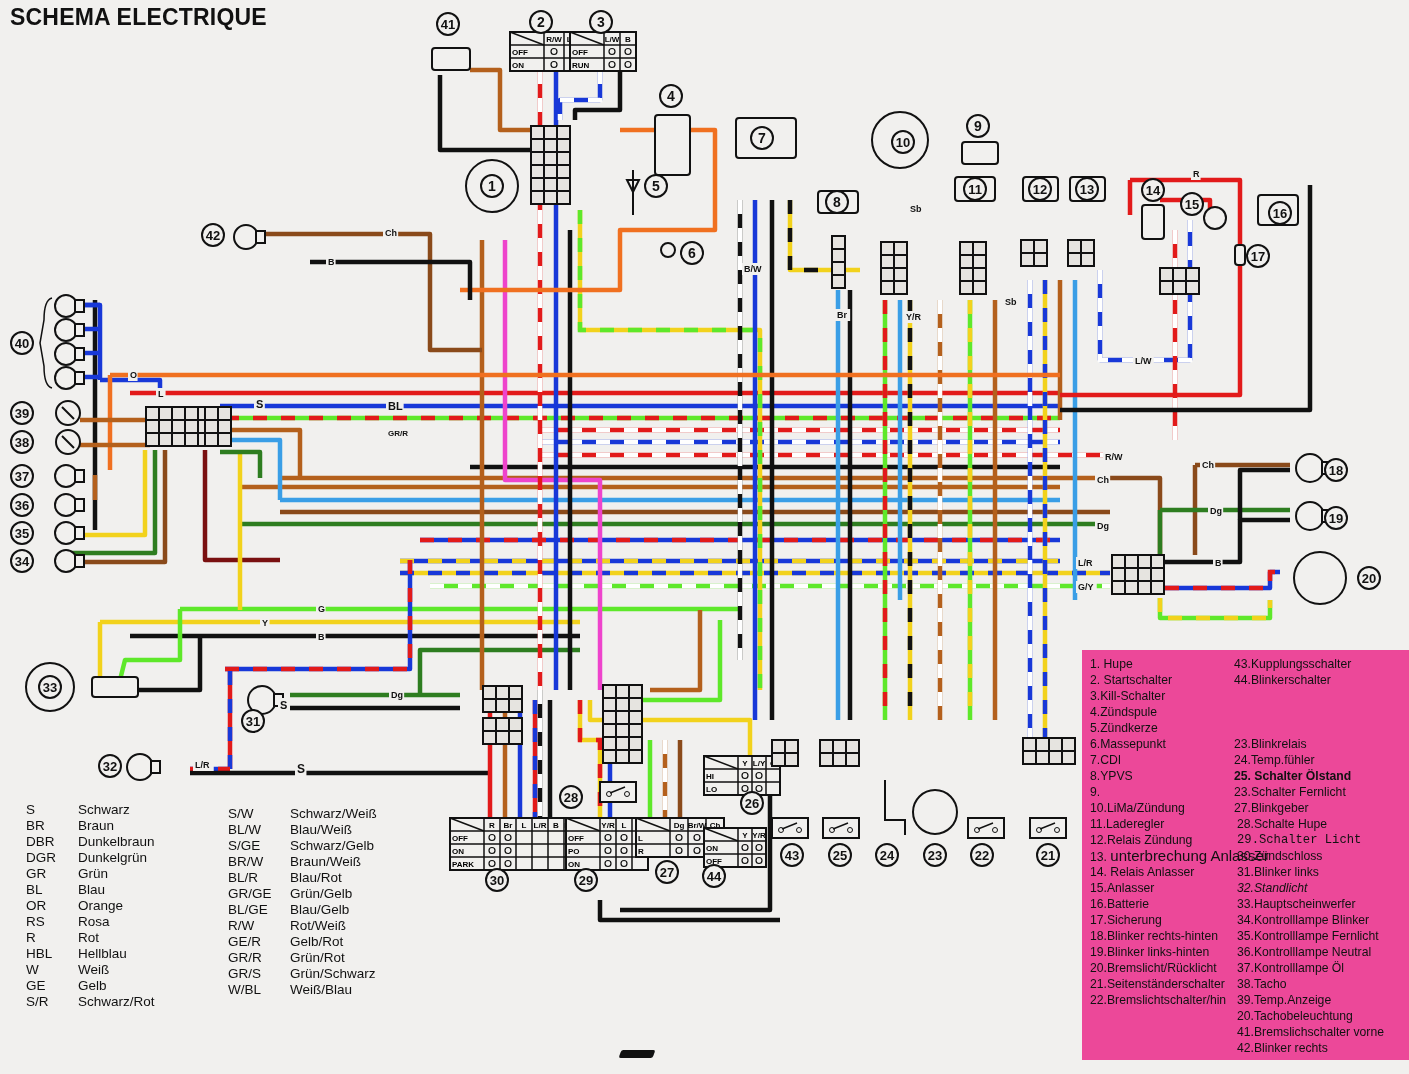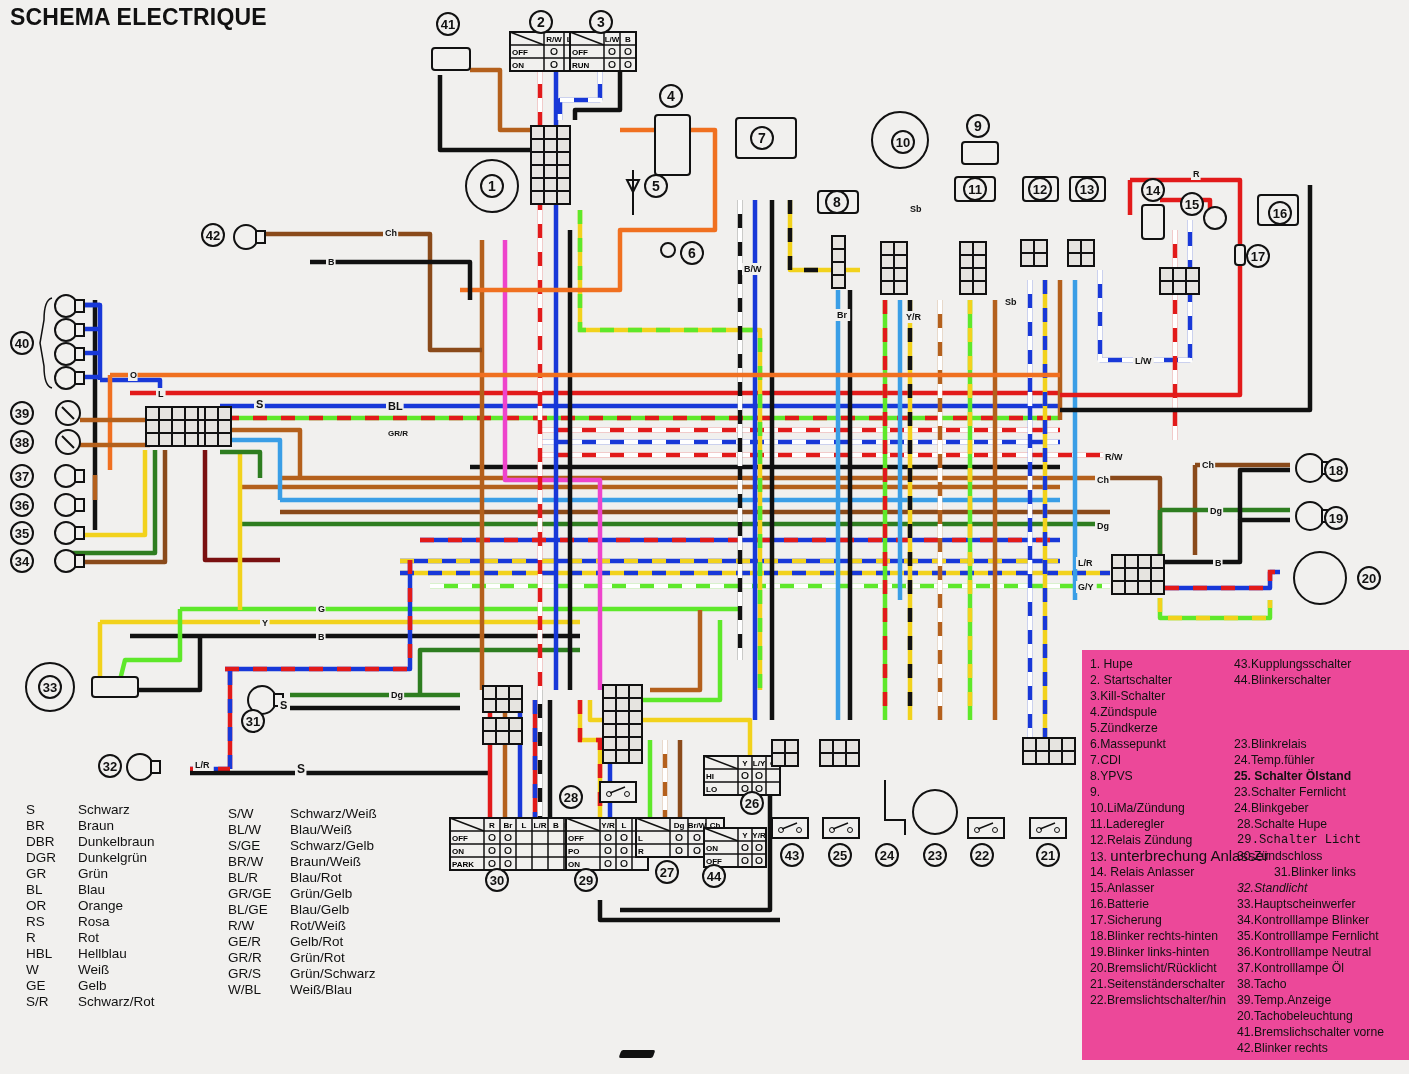--- a/index.html
+++ b/index.html
@@ -957,25 +957,25 @@
   <div class="col" id="cl2" style="left:152px;">
       <div class="item">43.Kupplungsschalter</div>
       <div class="item">44.Blinkerschalter</div>
       <div class="blank"></div>
       <div class="blank"></div>
       <div class="blank"></div>
       <div class="item" style="padding-left: 0px;">23.Blinkrelais</div>
       <div class="item" style="padding-left: 0px;">24.Temp.fühler</div>
       <div class="item" style="padding-left: 0px; font-weight: bold;">25. Schalter Ölstand</div>
       <div class="item" style="padding-left: 0px;">23.Schalter Fernlicht</div>
-      <div class="item" style="padding-left: 0px;">24.Blinkgeber</div>
+      <div class="item" style="padding-left: 0px;">27.Blinkgeber</div>
       <div class="item" style="padding-left: 3px;">28.Schalte Hupe</div>
       <div class="item" style="padding-left: 3px; font-family: Liberation Mono, monospace;">29.Schalter Licht</div>
       <div class="item" style="padding-left: 3px;">30.Zündschloss</div>
-      <div class="item" style="padding-left: 3px; margin-left: 37px;">31.Blinker links</div>
+      <div class="item" style="padding-left: 3px;">31.Blinker links</div>
       <div class="item" style="padding-left: 3px; font-style: italic;">32.Standlicht</div>
       <div class="item" style="padding-left: 3px;">33.Hauptscheinwerfer</div>
       <div class="item" style="padding-left: 3px;">34.Kontrolllampe Blinker</div>
       <div class="item" style="padding-left: 3px;">35.Kontrolllampe Fernlicht</div>
       <div class="item" style="padding-left: 3px;">36.Kontrolllampe Neutral</div>
       <div class="item" style="padding-left: 3px;">37.Kontrolllampe Öl</div>
       <div class="item" style="padding-left: 3px;">38.Tacho</div>
       <div class="item" style="padding-left: 3px;">39.Temp.Anzeige</div>
       <div class="item" style="padding-left: 3px;">20.Tachobeleuchtung</div>
       <div class="item" style="padding-left: 3px;">41.Bremslichschalter vorne</div>

